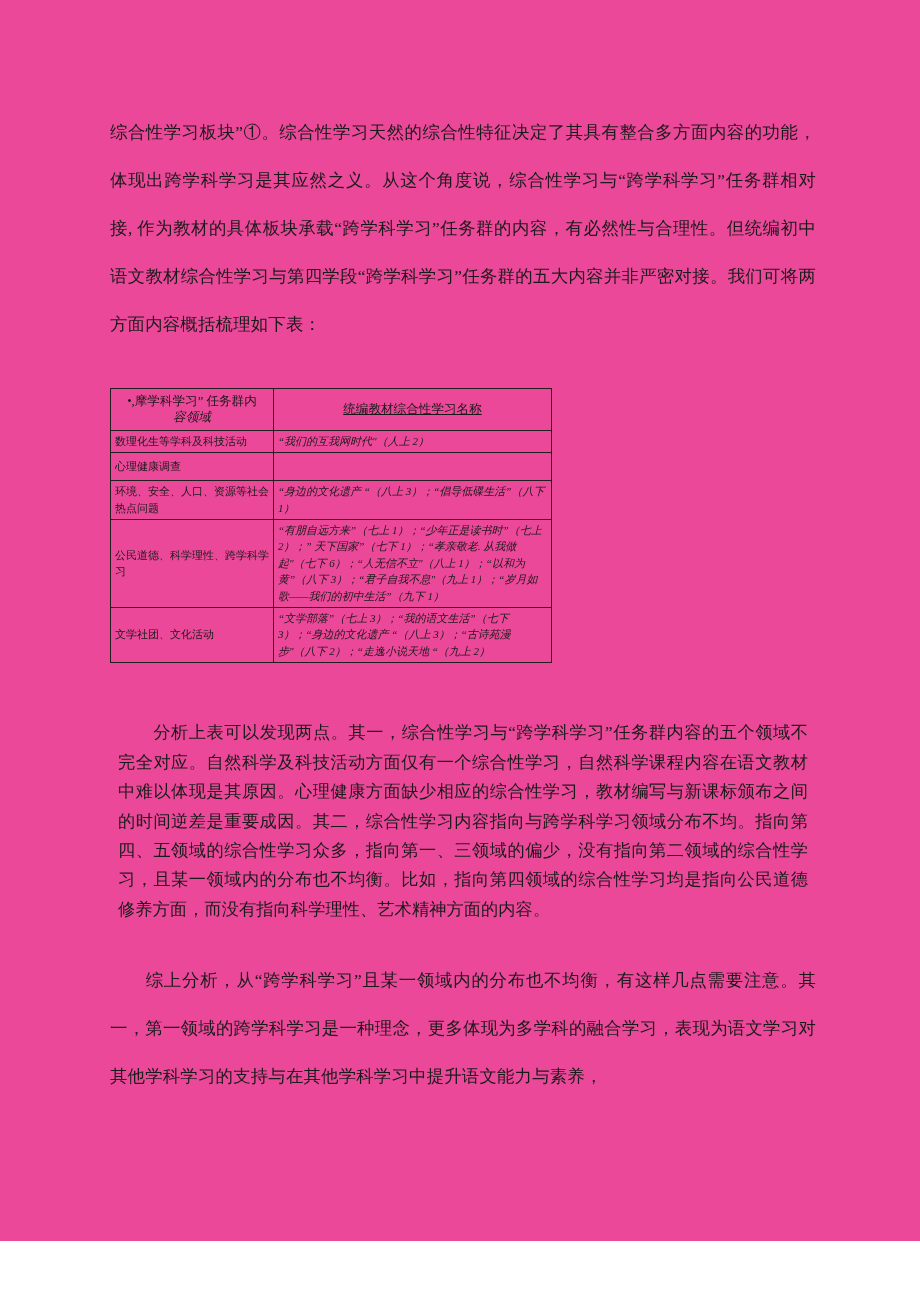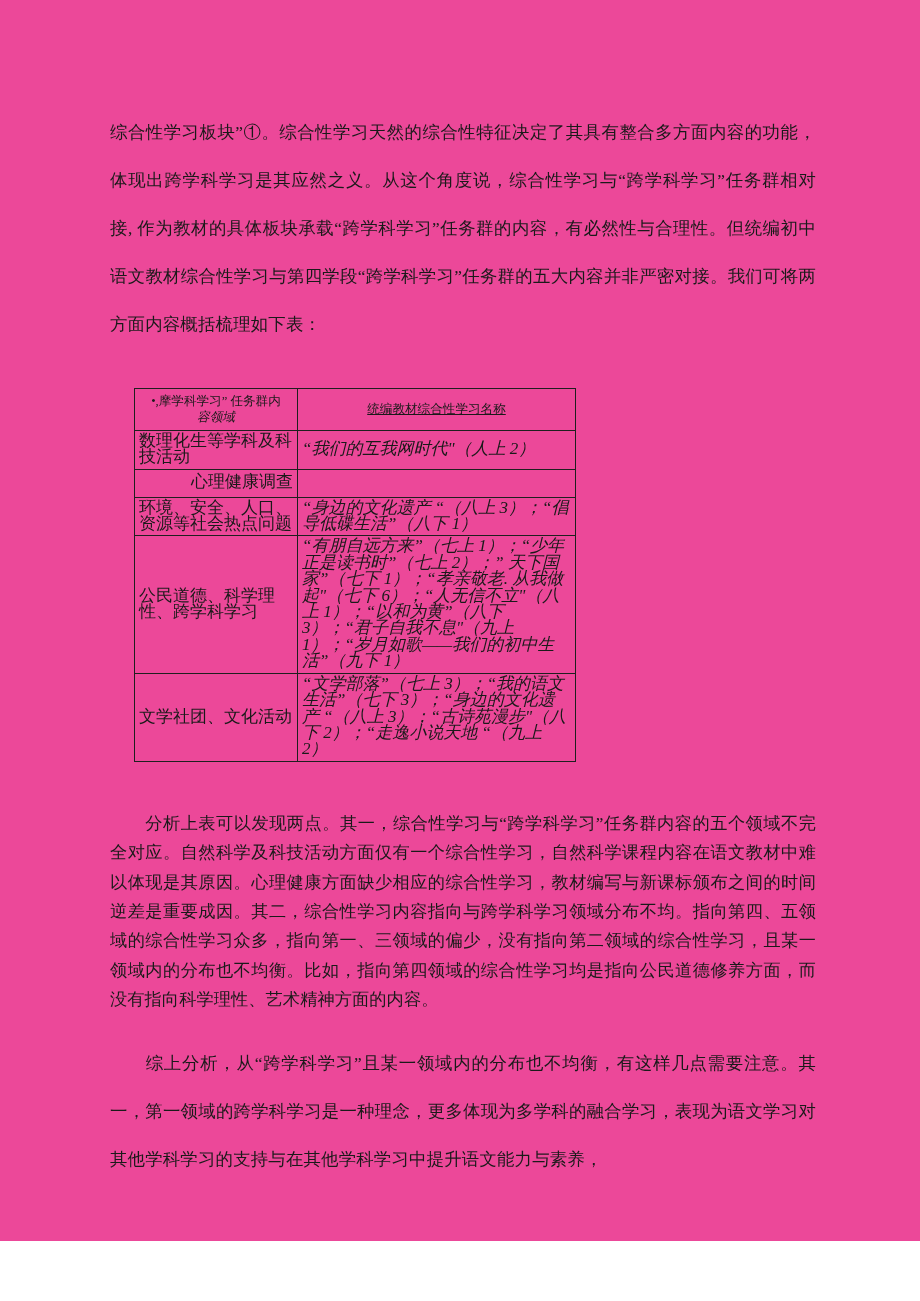--- a/index.html
+++ b/index.html
@@ -39,45 +39,44 @@
     text-indent: 2.05em;
   }
 
   
   .para-tight {
     font-size: 17.2px;
     line-height: 29.4px;
     text-align: justify;
     text-justify: inter-ideograph;
     letter-spacing: 0.1px;
-    margin: 0;
+    margin: 8px;
     text-indent: 2.05em;
   }
 
   .gap-before-table { height: 40px; }
   .gap-after-table  { height: 47px; }
   .gap-between      { height: 24px; }
 
   
   .tbl-wrap {
-    margin-left: 24px;
   }
   table.data-table {
     border-collapse: collapse;
     width: 423px;
     table-layout: fixed;
     font-family: "Liberation Serif", "DejaVu Serif", serif;
   }
   table.data-table td,
   table.data-table th {
     border: 1px solid #1f1f1f;
     padding: 2px 4px 3px 4px;
     vertical-align: middle;
     font-weight: normal;
-    font-size: 17px;
+    font-size: 11px;
     line-height: 16.4px;
     letter-spacing: 0px;
   }
   table.data-table thead th {
     text-align: center;
     font-size: 12.6px;
     padding-top: 4px;
     padding-bottom: 4px;
   }
   th.col-left  { width: 154px; }
@@ -85,21 +84,21 @@
 
   td.cell-domain {
     font-style: normal;
     font-size: 12.4px;
   }
   td.cell-names {
     font-style: italic;
     font-size: 12.6px;
     line-height: 17.2px;
   }
-  td.cell-empty { height: 22px; text-align: right; }
+  td.cell-empty { height: 22px; }
 
   .hdr-left-line1 { display: block; }
   .hdr-left-line2 { display: block; font-style: italic; }
 </style>
 </head>
 <body>
 
 <div class="page">
   <div class="content">
 

